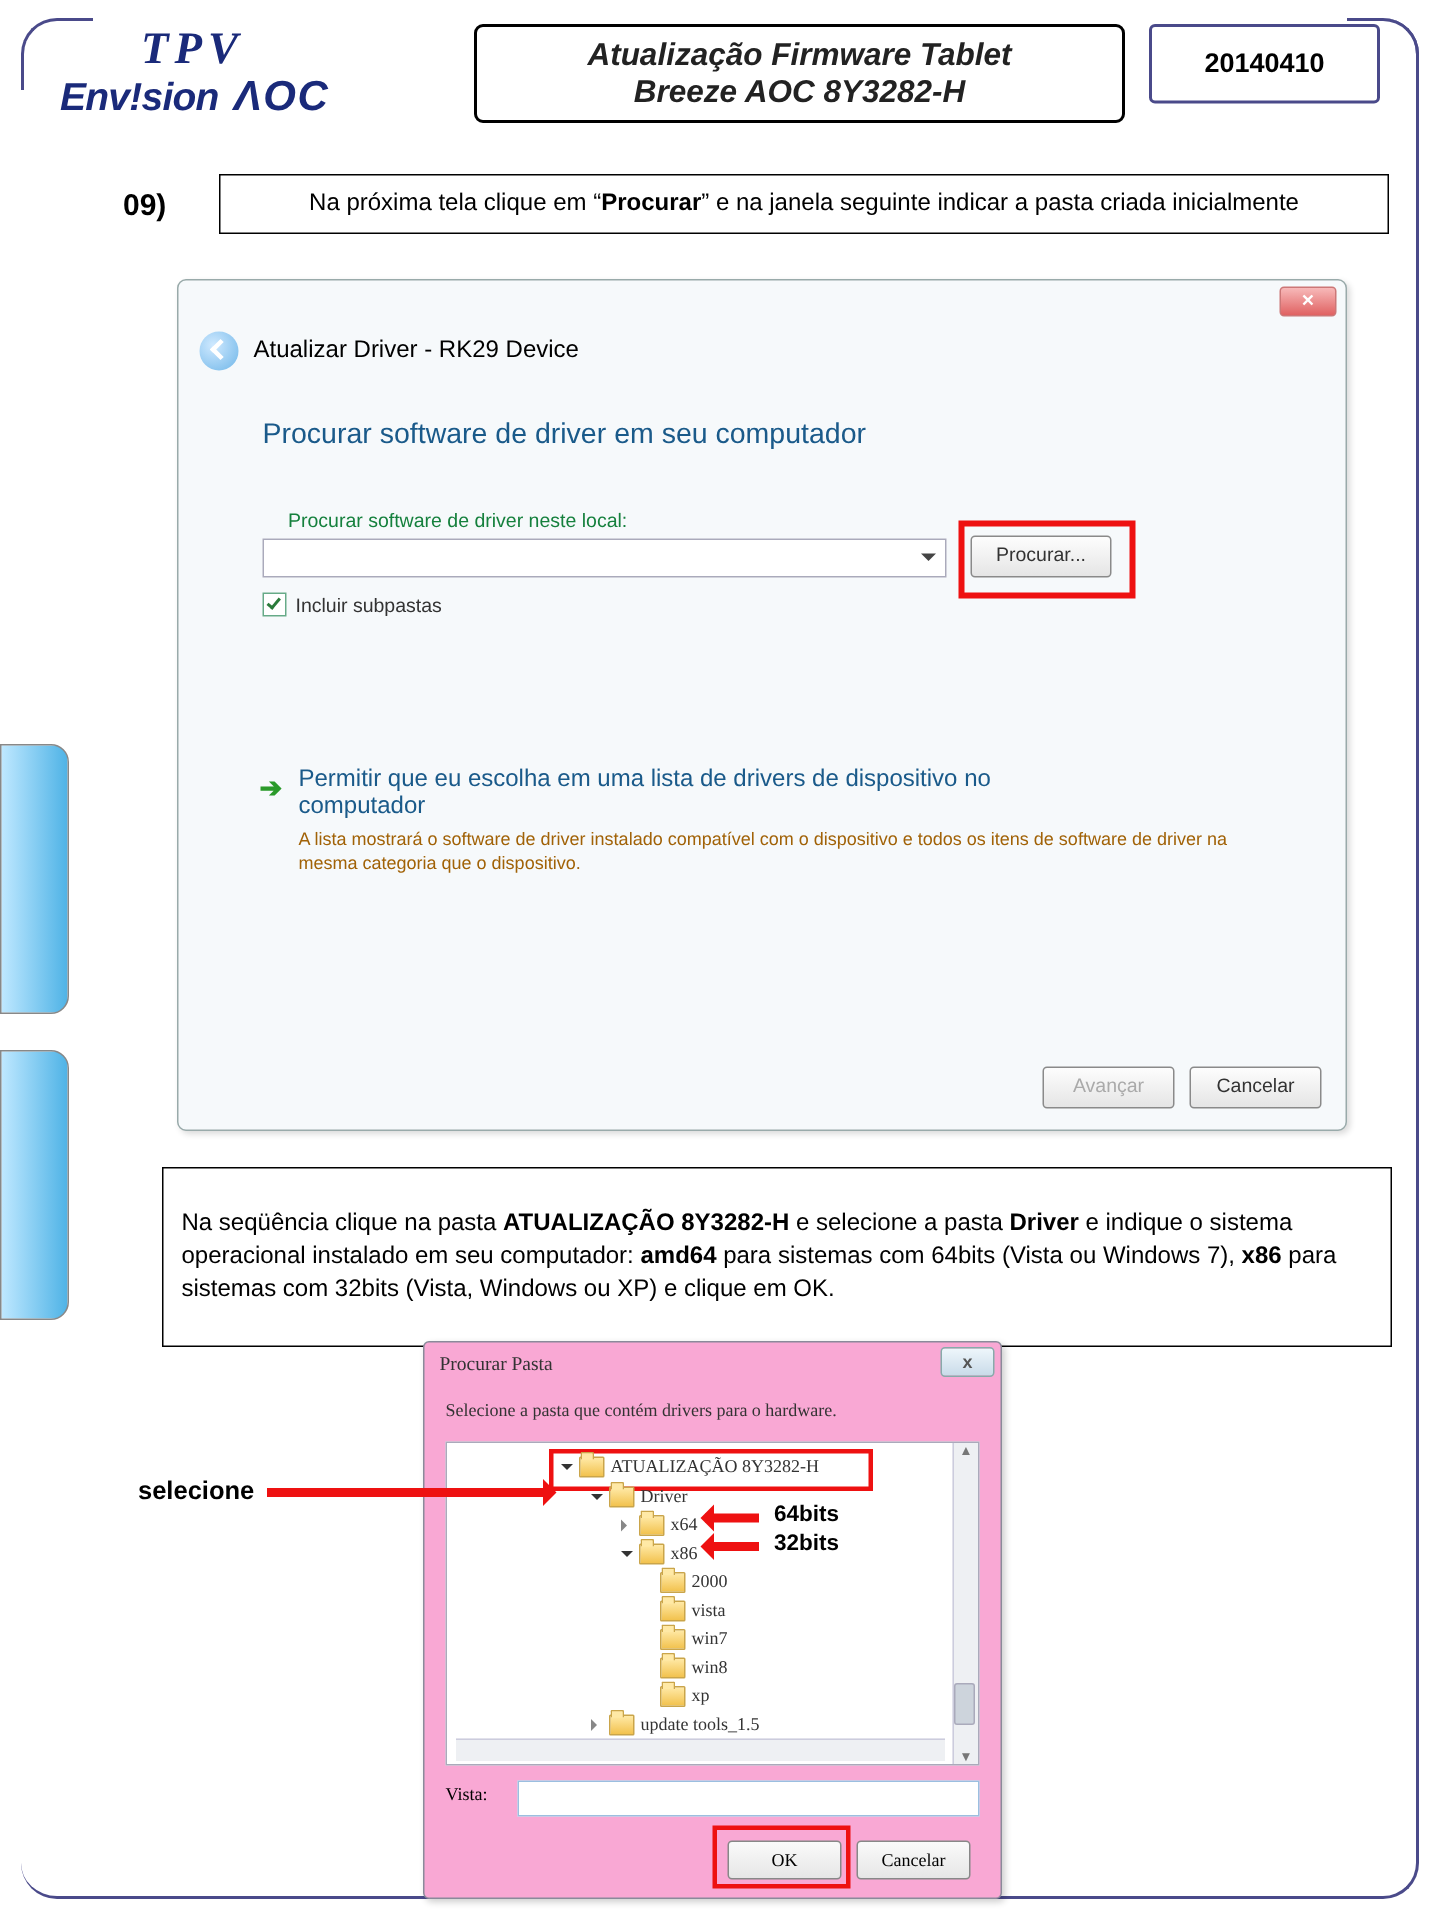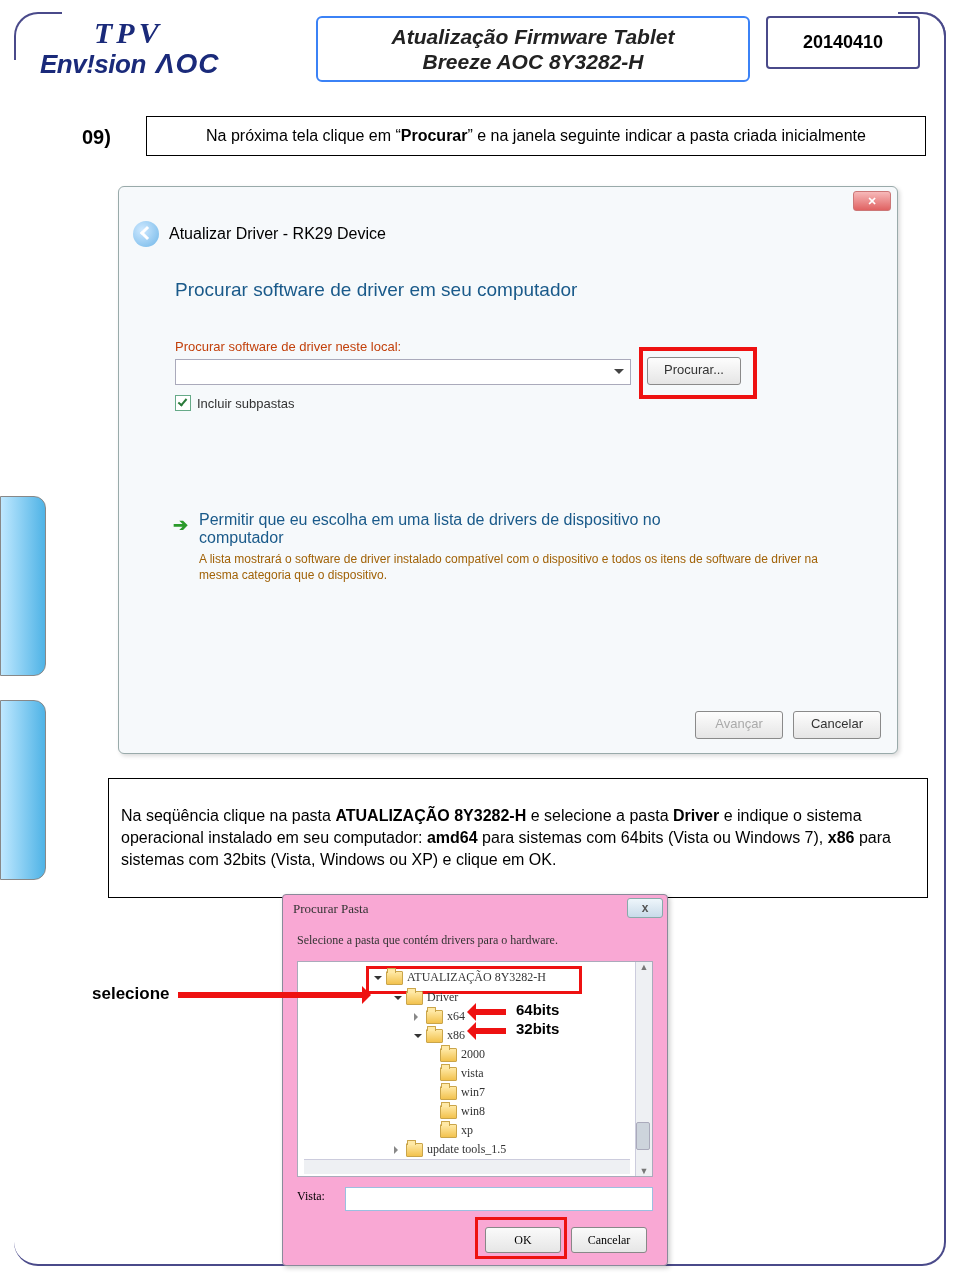--- a/index.html
+++ b/index.html
@@ -12,34 +12,34 @@
   .side-tab{position:absolute;left:0;width:44px;height:178px;background:linear-gradient(90deg,#bfe8ff 0%,#4fb3e6 100%);border:1.5px solid #888;border-top-right-radius:12px;border-bottom-right-radius:12px}
   .side-tab.t1{top:496px}
   .side-tab.t2{top:700px}
   
   .hdr{position:absolute;left:40px;top:16px;right:40px;height:78px;display:flex;align-items:flex-start}
   .logo{width:260px;height:64px;display:flex;flex-direction:column;justify-content:center;gap:2px}
   .logo-tpv{font:italic 700 30px/1 "Times New Roman",serif;letter-spacing:4px;color:#1a2a7a;margin-left:54px}
   .logo-row{display:flex;align-items:baseline;gap:10px}
   .logo-env{font:italic 700 26px/1 Arial;color:#1a2a7a;letter-spacing:-0.5px}
   .logo-aoc{font:italic 900 28px/1 Arial;color:#1a2a7a;letter-spacing:1px}
-  .title-box{flex:1;border:2px solid #3b82f6;border-radius:6px;padding:6px 12px;text-align:center;font:italic 700 21px/1.2 Arial;color:#222;margin:0 16px;background:#fff}
+  .title-box{flex:1;border:2px solid #000000;border-radius:6px;padding:6px 12px;text-align:center;font:italic 700 21px/1.2 Arial;color:#222;margin:0 16px;background:#fff}
   .date-box{width:110px;border:2px solid #4a4a8a;border-radius:4px;text-align:center;font:700 18px Arial;padding:14px 20px;background:#fff}
   
   .step-num{position:absolute;left:82px;top:126px;font:700 20px Arial}
   .step-box{position:absolute;left:146px;top:116px;width:758px;border:1.4px solid #000;padding:8px 10px;font:16px Arial;line-height:1.35;text-align:center;background:#fff}
   .step-box b{font-weight:700}
   
   .shot1{position:absolute;left:118px;top:186px;width:778px;height:566px;background:#f6f9fb;border:1px solid #9aa;border-radius:6px;box-shadow:2px 2px 4px rgba(0,0,0,.15)}
   .s1-close{position:absolute;right:6px;top:4px;width:36px;height:18px;border:1px solid #c77;border-radius:3px;background:linear-gradient(#f7b9b9,#e06262);color:#fff;font:700 11px/18px Arial;text-align:center}
   .s1-hdr{position:absolute;left:14px;top:34px;display:flex;align-items:center;gap:10px}
   .s1-back{width:26px;height:26px;border-radius:50%;background:radial-gradient(circle at 35% 35%,#cfe9ff,#6fb6e8);position:relative}
   .s1-back::after{content:"";position:absolute;left:9px;top:7px;border:solid #fff;border-width:0 0 3px 3px;width:7px;height:7px;transform:rotate(45deg)}
   .s1-h1{position:absolute;left:56px;top:92px;font:400 19px "Segoe UI",Arial;color:#1a5a8a}
-  .s1-lbl{position:absolute;left:56px;top:152px;font:13px "Segoe UI",Arial;color:#c2410c}
+  .s1-lbl{position:absolute;left:73px;top:152px;font:13px "Segoe UI",Arial;color:#15803d}
   .s1-combo{position:absolute;left:56px;top:172px;width:454px;height:24px;border:1px solid #aab;background:#fff}
   .s1-combo::after{content:"";position:absolute;right:6px;top:9px;border:5px solid transparent;border-top-color:#444}
   .s1-btn{position:absolute;height:26px;border:1px solid #8a8a8a;border-radius:3px;background:linear-gradient(#fdfdfd,#e5e5e5);font:13px/24px "Segoe UI",Arial;text-align:center;color:#333}
   .s1-procurar{left:528px;top:170px;width:92px}
   .s1-red1{position:absolute;left:520px;top:160px;width:110px;height:44px;border:4px solid #e11}
   .s1-chk{position:absolute;left:56px;top:208px;display:flex;align-items:center;gap:6px;font:13px "Segoe UI",Arial;color:#333}
   .chkbox{width:14px;height:14px;border:1px solid #6a8;background:#fff;position:relative}
   .chkbox::after{content:"";position:absolute;left:2px;top:3px;width:7px;height:3px;border:solid #2a7a3a;border-width:0 0 2px 2px;transform:rotate(-50deg)}
   .s1-opt{position:absolute;left:56px;top:324px;width:660px}
   .s1-arrow{position:absolute;left:-2px;top:3px;color:#2a9a2a;font:900 18px Arial}

